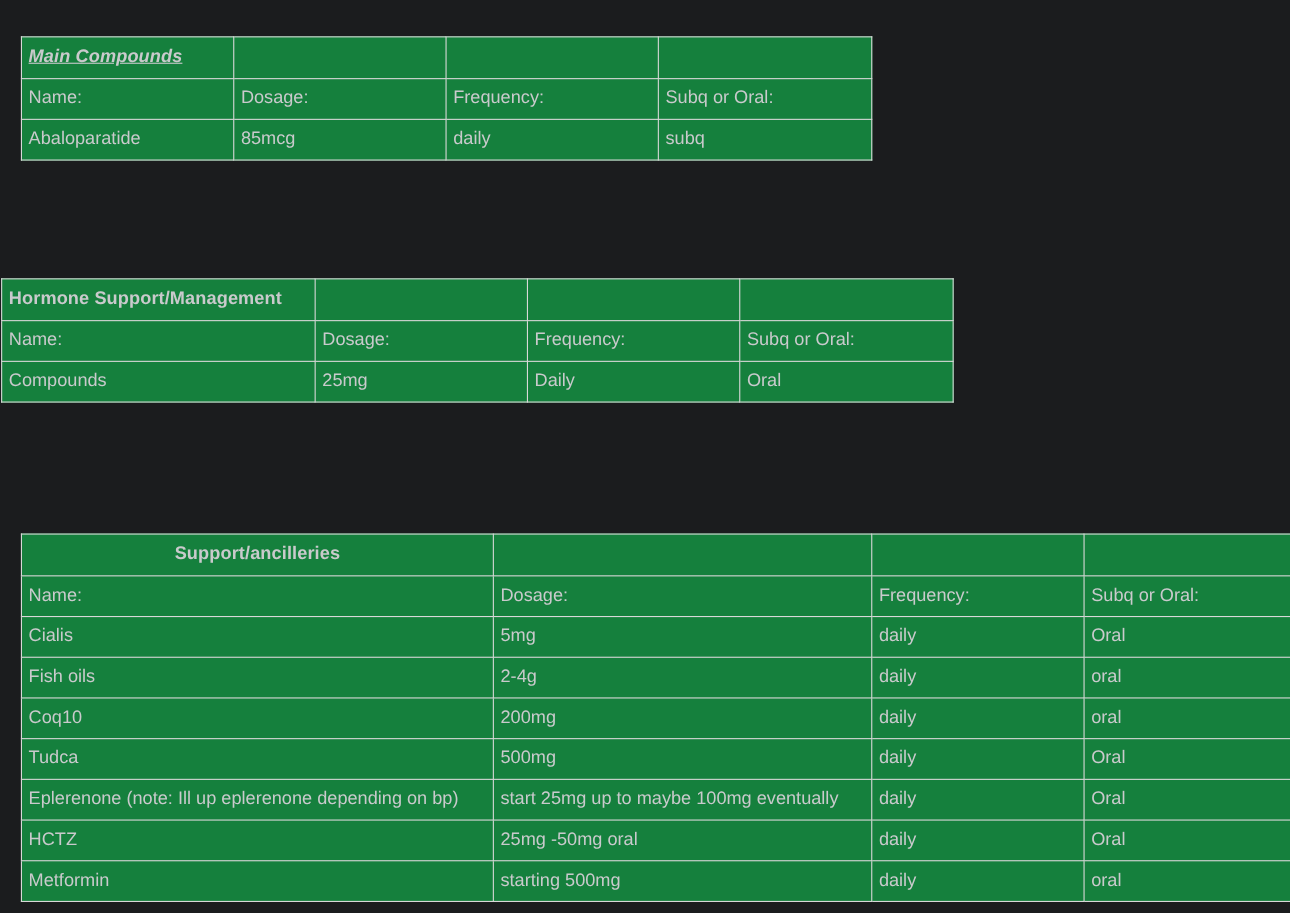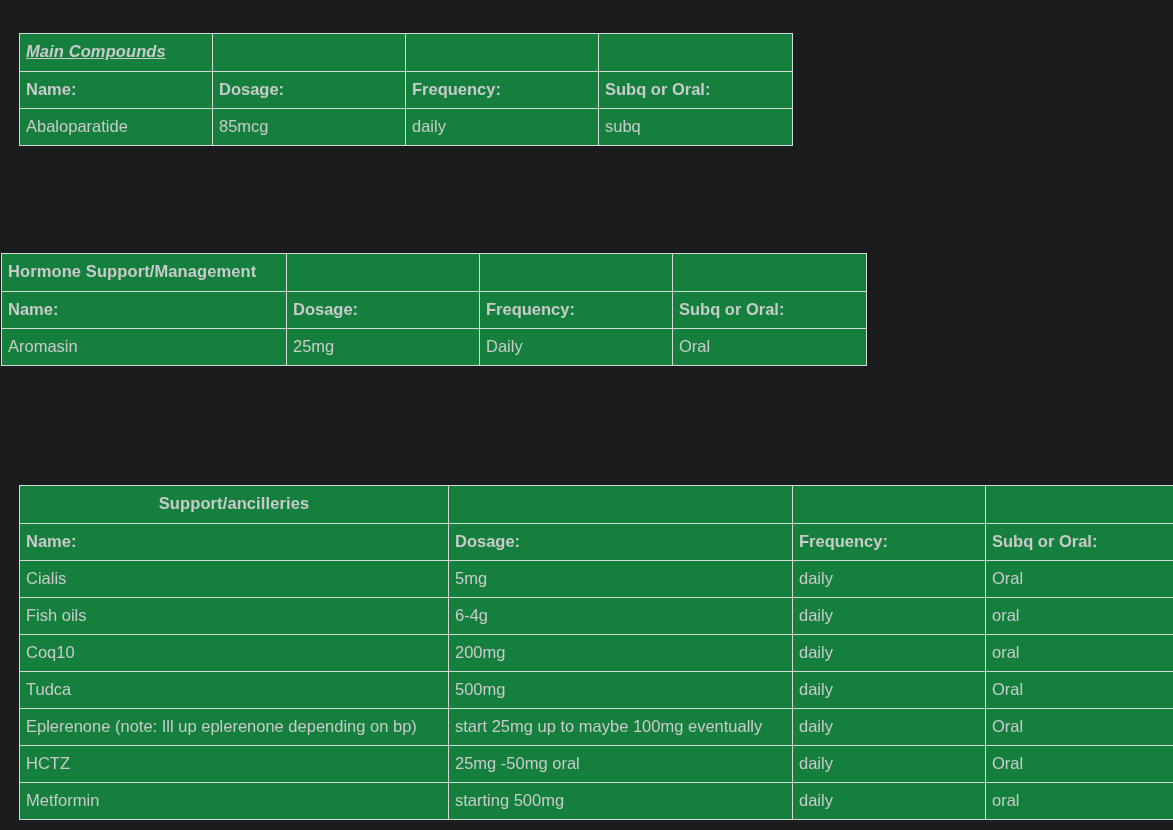--- a/index.html
+++ b/index.html
@@ -46,21 +46,21 @@
     color: #f2f3f4;
     letter-spacing: 0.1px;
   }
   td.section-title.emph {
     font-style: italic;
     text-decoration: underline;
   }
 
   
   td.col-head {
-    font-weight: bold;
+    font-weight: normal;
     color: #f2f3f4;
   }
 
   td.blank { }
 
   
   #table-main-compounds { left: 19px; top: 33px; width: 721px; }
   #table-main-compounds .c0 { width: 180px; }
   #table-main-compounds .c1 { width: 180px; }
   #table-main-compounds .c2 { width: 180px; }
@@ -122,21 +122,21 @@
         <td class="c2 blank"></td>
         <td class="c3 blank"></td>
       </tr>
       <tr class="r-head">
         <td class="c0 col-head">Name:</td>
         <td class="c1 col-head">Dosage:</td>
         <td class="c2 col-head">Frequency:</td>
         <td class="c3 col-head">Subq or Oral:</td>
       </tr>
       <tr>
-        <td class="c0">Aromasin</td>
+        <td class="c0">Compounds</td>
         <td class="c1">25mg</td>
         <td class="c2">Daily</td>
         <td class="c3">Oral</td>
       </tr>
     </tbody>
   </table>
 
   <table class="doc-table" id="table-support-ancilleries">
     <tbody>
       <tr class="r-title">
@@ -152,21 +152,21 @@
         <td class="c3 col-head">Subq or Oral:</td>
       </tr>
       <tr>
         <td class="c0">Cialis</td>
         <td class="c1">5mg</td>
         <td class="c2">daily</td>
         <td class="c3">Oral</td>
       </tr>
       <tr>
         <td class="c0">Fish oils</td>
-        <td class="c1">6-4g</td>
+        <td class="c1">2-4g</td>
         <td class="c2">daily</td>
         <td class="c3">oral</td>
       </tr>
       <tr>
         <td class="c0">Coq10</td>
         <td class="c1">200mg</td>
         <td class="c2">daily</td>
         <td class="c3">oral</td>
       </tr>
       <tr>

